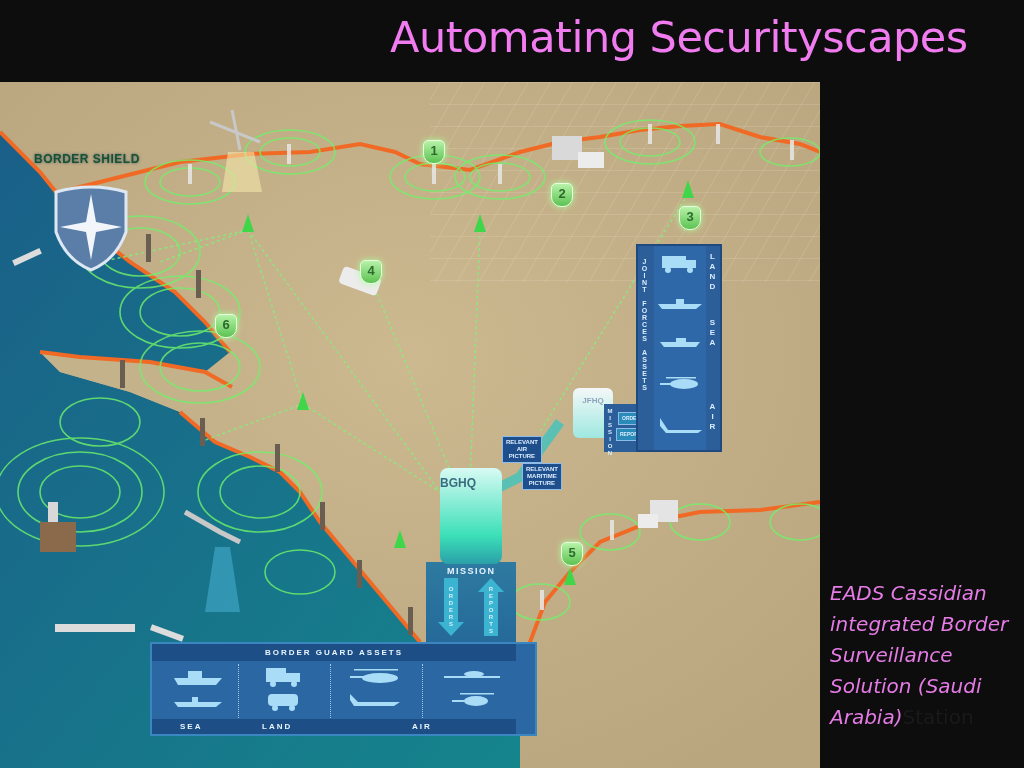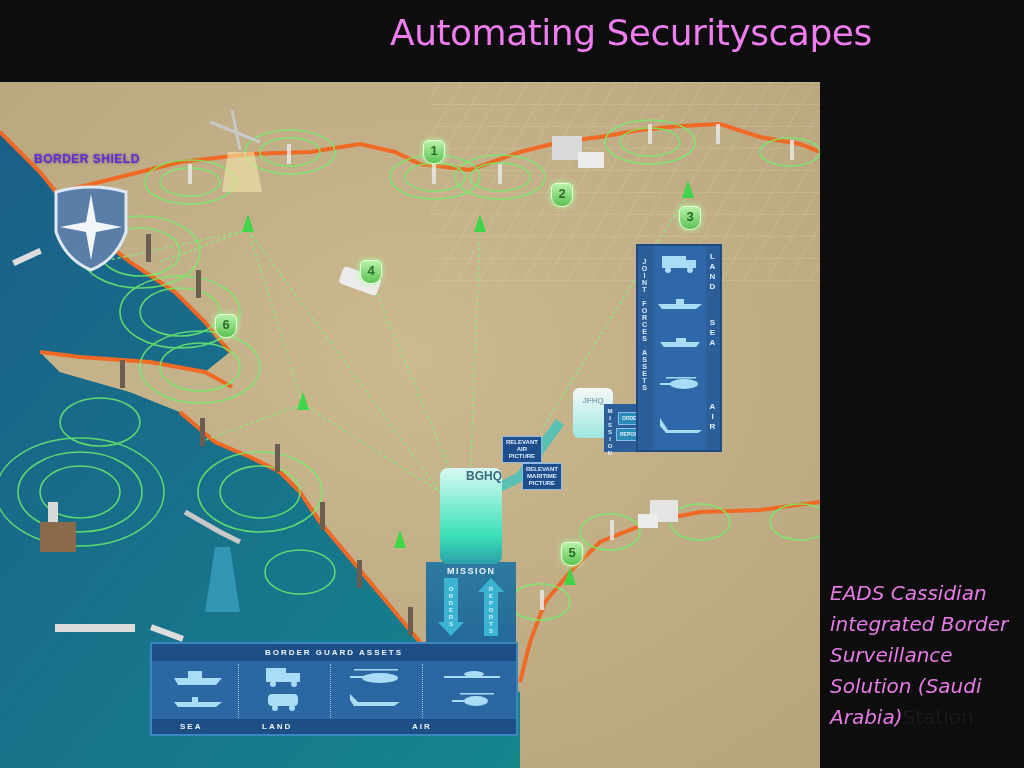--- a/index.html
+++ b/index.html
@@ -1,23 +1,23 @@
 <!DOCTYPE html>
 <html><head>
 <meta charset="utf-8">
 <style>
   html, body { margin:0; padding:0; }
   body { width:1024px; height:768px; background:#0e0d0e; position:relative; overflow:hidden; font-family:"Liberation Sans", sans-serif; }
-  .title { position:absolute; left:390px; top:12px; font-family:"DejaVu Sans", sans-serif; font-size:36px; color:#f07cf0; letter-spacing:-0.5px; white-space:nowrap; }
+  .title { position:absolute; left:390px; top:12px; font-family:"DejaVu Sans", sans-serif; font-size:43px; color:#f07cf0; letter-spacing:-0.5px; white-space:nowrap; }
   .map { position:absolute; left:0; top:82px; width:820px; height:686px; overflow:hidden; background:#c9b896; }
   .map svg.base { position:absolute; left:0; top:0; }
   .caption { position:absolute; left:830px; top:578px; width:190px; font-family:"DejaVu Sans", sans-serif; font-style:italic; font-size:20px; line-height:31px; color:#e57be5; }
   .caption .ghost { font-style:normal; color:#1a1a1a; }
   .logo { position:absolute; left:36px; top:100px; width:110px; height:90px; }
-  .logo-text { position:absolute; left:34px; top:152px; font-size:12px; font-weight:bold; color:#6d28d9; letter-spacing:0.5px; text-shadow:0 0 3px #4a5a70; }
+  .logo-text { position:absolute; left:34px; top:152px; font-size:12px; font-weight:bold; color:#14532d; letter-spacing:0.5px; text-shadow:0 0 3px #4a5a70; }
   .marker { position:absolute; width:20px; height:22px; background:linear-gradient(#b7f2a8,#5cc352); border-radius:5px 5px 10px 10px; color:#2d6a2d; font-weight:bold; font-size:13px; text-align:center; line-height:20px; border:1px solid #e8ffe0; box-shadow:0 0 6px #a8ff98; }
   .panel-jf { position:absolute; left:634px; top:244px; width:82px; height:204px; background:#2c5f9a; border:2px solid #1f4a80; }
   .panel-jf .col { position:absolute; left:16px; top:0; width:52px; height:204px; background:#2e68a8; }
   .vtext { position:absolute; color:#d8ecff; font-size:8px; font-weight:bold; writing-mode:vertical-rl; text-orientation:upright; letter-spacing:1px; }
   .panel-jf-bottom { position:absolute; left:600px; top:404px; width:36px; height:44px; background:#2c5f9a; }
   .tag { position:absolute; background:#1f4e8c; color:#dceeff; font-size:6px; font-weight:bold; text-align:center; line-height:7px; padding:2px 3px; border:1px solid #8fbbe8; }
   .hq { position:absolute; }
   .bg-panel { position:absolute; left:150px; top:642px; width:364px; height:90px; background:#2b67a3; border:2px solid #3a86c0; }
   .bg-panel .hdr { position:absolute; left:0; top:0; width:364px; height:17px; background:#1d4f86; color:#e8f4ff; font-size:8px; font-weight:bold; text-align:center; line-height:17px; letter-spacing:2px; }
   .bg-panel .ftr { position:absolute; left:0; bottom:0; width:364px; height:15px; background:#1d4f86; }
@@ -215,33 +215,33 @@
     <div>PICTURE</div>
   </div>
   <div class="tag" style="left:522px;top:381px;">
     <div>RELEVANT</div>
     <div>MARITIME</div>
     <div>PICTURE</div>
   </div>
 
   <div class="mission-col" style="top:480px;"></div>
   <div class="hq" style="left:440px;top:386px;width:62px;height:96px;background:linear-gradient(#d8faf4,#3ce0b8 70%,#2aa0a8);border-radius:8px;">
-    <span style="display:block;text-align:right;font-size:12px;font-weight:bold;color:#3a6a7e;margin-top:1px;">BGHQ</span>
+    <span style="display:block;text-align:left;font-size:12px;font-weight:bold;color:#3a6a7e;margin-top:8px;">BGHQ</span>
   </div>
   <div class="mission-label" style="top:484px;left:447px;">MISSION</div>
   <svg style="position:absolute;left:438px;top:496px;" width="26" height="60">
       <polygon points="6,0 20,0 20,44 26,44 13,58 0,44 6,44" fill="#3ab4d0"></polygon>
     </svg>
   <svg style="position:absolute;left:478px;top:496px;" width="26" height="60">
       <polygon points="13,0 26,14 20,14 20,58 6,58 6,14 0,14" fill="#3ab4d0"></polygon>
     </svg>
   <div class="vtext" style="left:448px;top:504px;font-size:6px;">ORDERS</div>
   <div class="vtext" style="left:488px;top:504px;font-size:6px;">REPORTS</div>
 
-  <div class="bg-panel" style="top:560px;">
+  <div class="bg-panel" style="top:560px;padding-left:19px;">
     <div class="hdr">BORDER GUARD ASSETS</div>
     <div class="sep" style="left:86px;"></div>
     <div class="sep" style="left:178px;"></div>
     <div class="sep" style="left:270px;"></div>
     <svg class="ico" style="left:22px;top:24px;" width="48" height="18">
         <polygon points="0,10 48,10 42,17 4,17"></polygon>
         <rect x="14" y="3" width="14" height="7"></rect>
       </svg>
     <svg class="ico" style="left:22px;top:50px;" width="48" height="14">
         <polygon points="0,8 48,8 42,13 4,13"></polygon>

